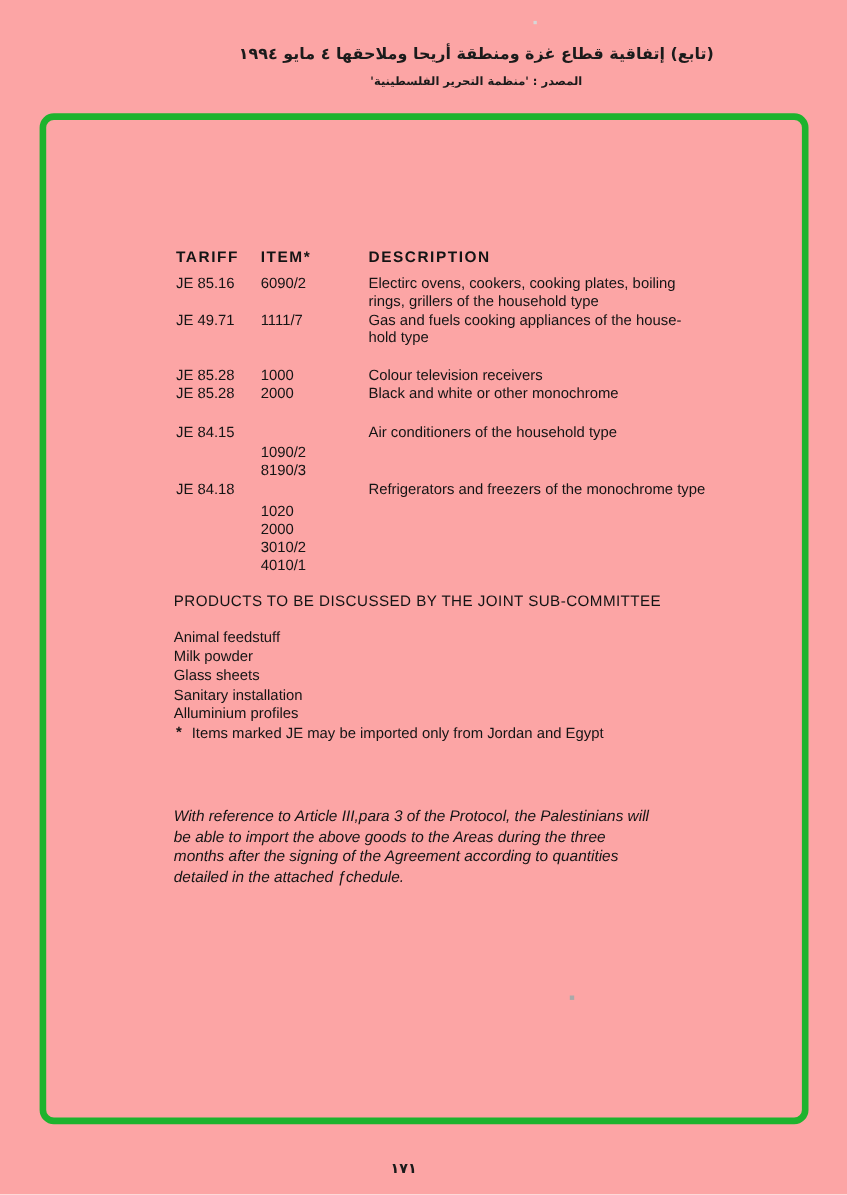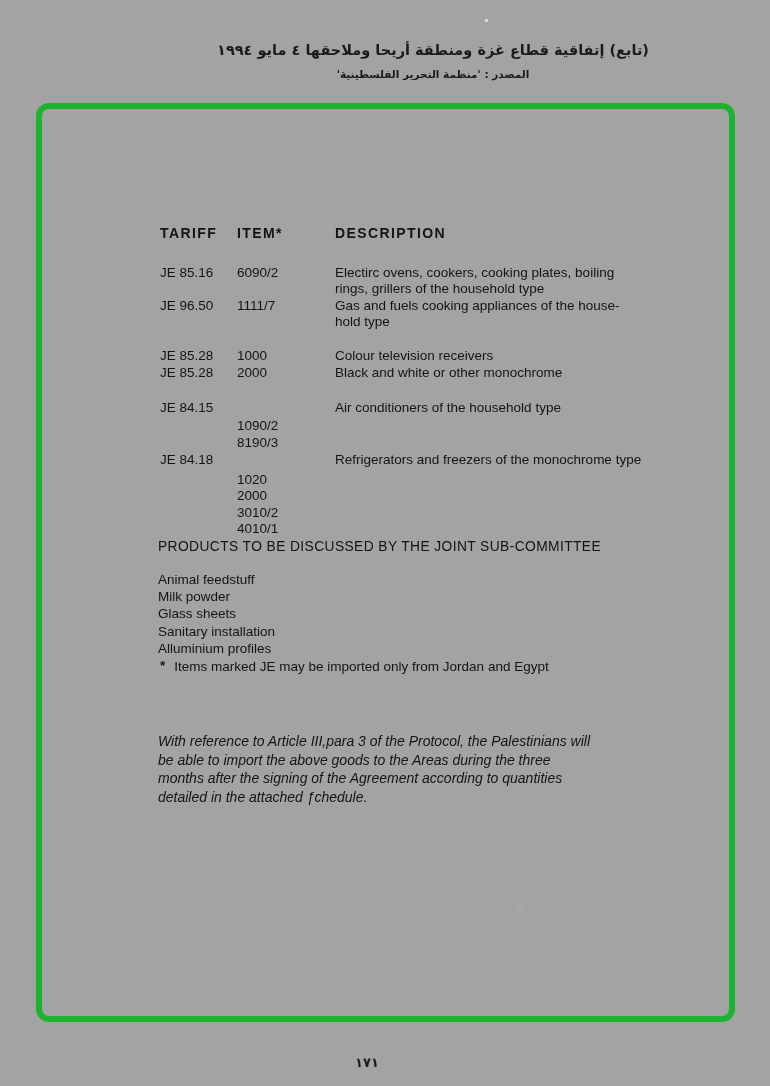--- a/index.html
+++ b/index.html
@@ -1,20 +1,20 @@
 <!DOCTYPE html>
 <html><head>
 <meta charset="utf-8">
 <style>
   * { margin:0; padding:0; box-sizing:border-box; }
   html,body { background:#ffffff; }
   .page {
     position:relative;
     width:770px; height:1086px;
-    background:#a3a3a3;
+    background:#fca5a5;
     overflow:hidden;
     font-family:"Liberation Sans", sans-serif;
     color:#141414;
   }
   
   .arabic-header {
     position:absolute; top:41px; left:96px; right:0;
     text-align:center; direction:rtl;
     font-family:"DejaVu Sans", sans-serif;
     font-weight:bold; color:#1b1b1b;
@@ -32,21 +32,21 @@
   
   .tariff-table { position:absolute; left:160px; top:225px; width:520px; }
   .trow {
     display:grid; grid-template-columns:77px 98px 345px;
     font-size:13.5px; line-height:16.5px;
   }
   .trow .cell-desc { white-space:pre-line; }
   .thead-row {
     display:grid; grid-template-columns:77px 98px 345px;
     font-size:14px; font-weight:bold; letter-spacing:1.4px;
-    line-height:16.5px; margin-bottom:23px;
+    line-height:16.5px; margin-bottom:8px;
   }
   .g17 { margin-top:17px; }
   .g18 { margin-top:18px; }
   .g1  { margin-top:1px; }
   .g2  { margin-top:2px; }
   .g3  { margin-top:3px; }
   
   .products-section { position:absolute; left:158px; top:538px; width:520px; }
   .products-heading { font-size:13.8px; letter-spacing:0.4px; line-height:17px; }
   .products-list { list-style:none; margin-top:16px; }
@@ -90,21 +90,21 @@
       <span>DESCRIPTION</span>
     </div>
 
     <div class="trow">
       <span class="cell-tariff">JE 85.16</span>
       <span class="cell-item">6090/2</span>
       <span class="cell-desc">Electirc ovens, cookers, cooking plates,  boiling
 rings, grillers of the household type</span>
     </div>
     <div class="trow">
-      <span class="cell-tariff">JE 96.50</span>
+      <span class="cell-tariff">JE 49.71</span>
       <span class="cell-item">1111/7</span>
       <span class="cell-desc">Gas and fuels cooking appliances of the house-
 hold type</span>
     </div>
     <div class="trow g17">
       <span class="cell-tariff">JE 85.28</span>
       <span class="cell-item">1000</span>
       <span class="cell-desc">Colour television receivers</span>
     </div>
     <div class="trow g1">

